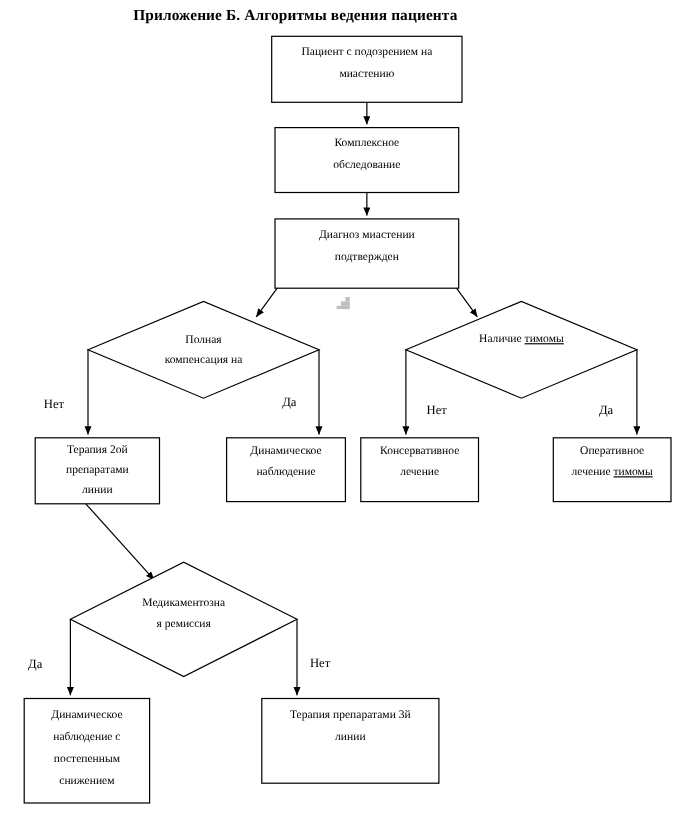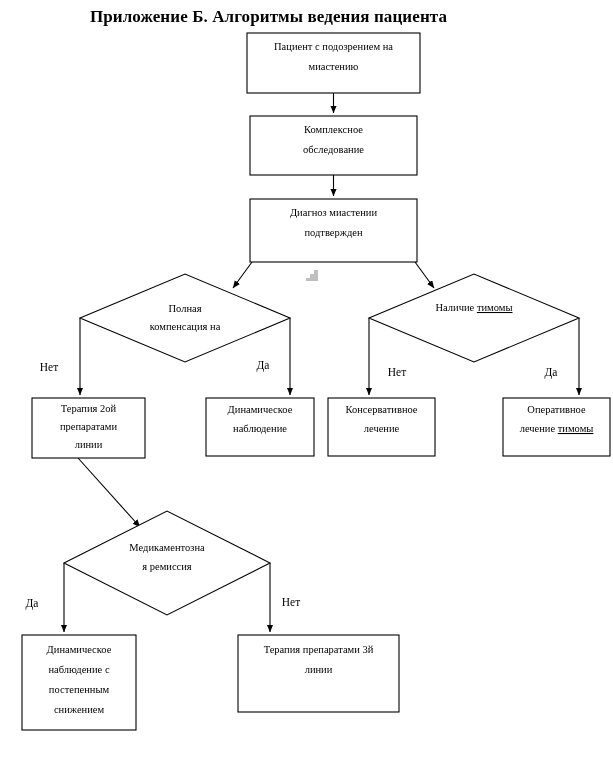--- a/index.html
+++ b/index.html
@@ -16,21 +16,21 @@
     overflow: hidden;
   }
   #page-title {
     position: absolute;
     left: 0;
     top: 7px;
     width: 537px;
     text-align: center;
     font-family: "Liberation Serif", serif;
     font-weight: bold;
-    font-size: 17px;
+    font-size: 14px;
     letter-spacing: 0.1px;
   }
   #flow-svg {
     position: absolute;
     left: 0;
     top: 0;
   }
   .node-box {
     fill: #ffffff;
     stroke: #000000;

